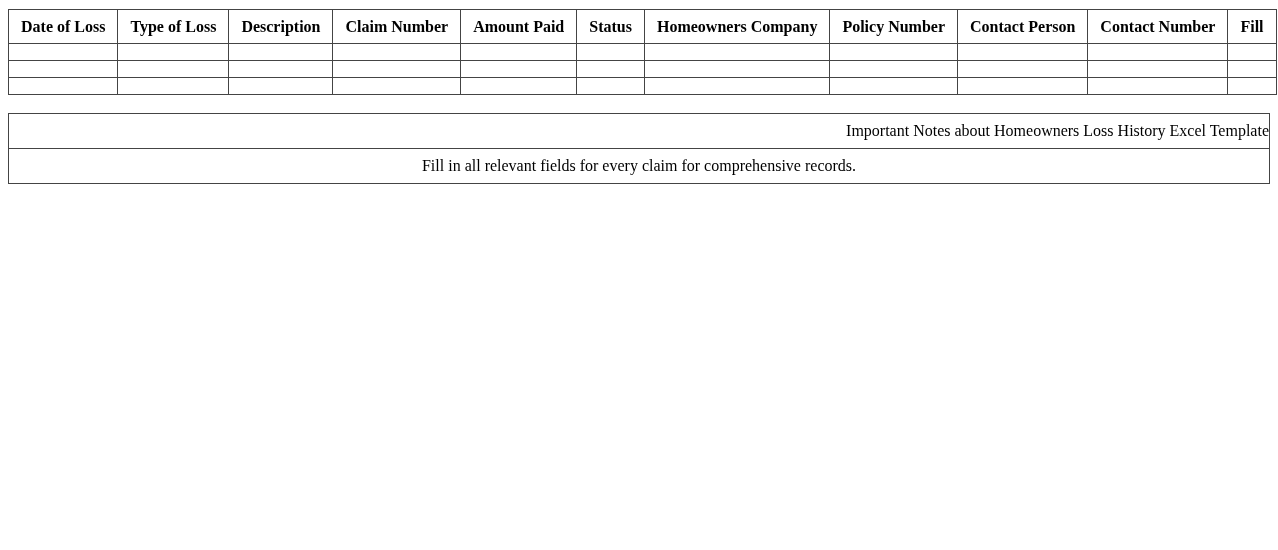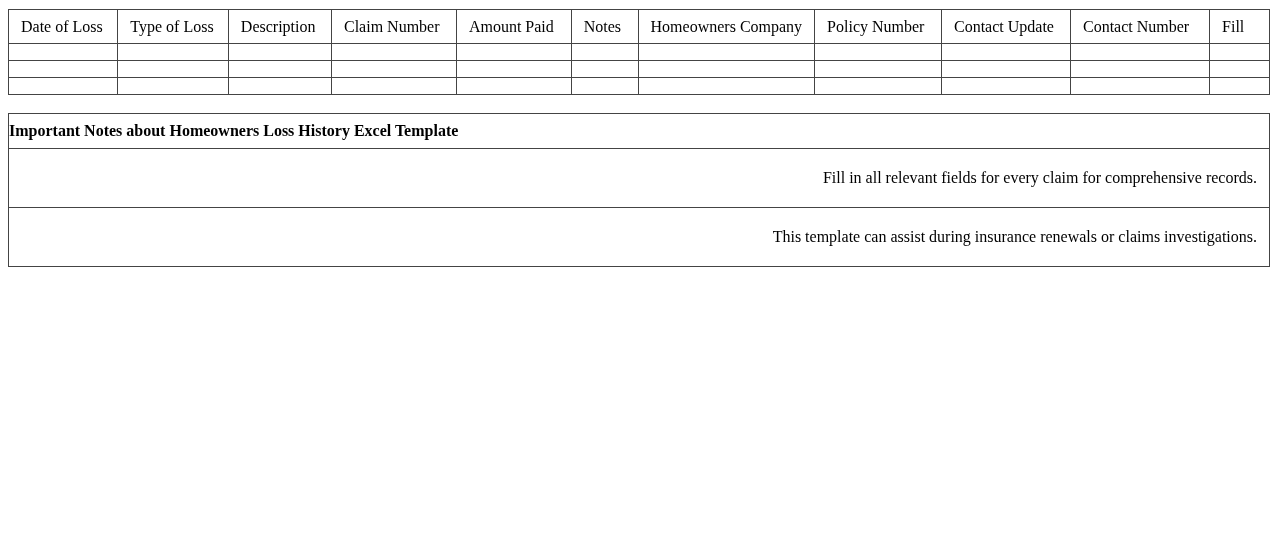--- a/index.html
+++ b/index.html
@@ -5,30 +5,30 @@
     html, body { margin: 0; padding: 0; background: #ffffff; }
     body {
       width: 1278px; height: 550px; position: relative; overflow: hidden;
       font-family: "Liberation Serif", "DejaVu Serif", serif;
       color: #000;
     }
     table { border-collapse: collapse; position: absolute; left: 8px; }
     td, th { border: 1px solid #444; padding: 0; }
     #loss-table { top: 9px; width: 1262px; }
     #loss-table th {
-      font-weight: normal; font-size: 16px; height: 33px;
+      font-weight: bold; font-size: 16px; height: 33px;
       text-align: left; padding: 0 12px; white-space: nowrap;
     }
     #loss-table td { height: 16px; }
     #notes-table { top: 113px; width: 1262px; }
     #notes-table th {
-      font-weight: bold; font-size: 16px; height: 34px; text-align: left;
+      font-weight: normal; font-size: 16px; height: 34px; text-align: right;
     }
     #notes-table td {
-      font-size: 16px; height: 34px; padding: 12px 12px; text-align: right;
+      font-size: 16px; height: 34px; padding: 0 12px; text-align: center;
     }
   </style>
 </head>
 <body>
 
 <table id="loss-table">
   <colgroup id="loss-cols">
       <col style="width: 110px;">
       <col style="width: 111px;">
       <col style="width: 104px;">
@@ -41,24 +41,24 @@
       <col style="width: 141px;">
       <col style="width: 63px;">
     </colgroup>
   <thead>
     <tr id="loss-header-row">
         <th>Date of Loss</th>
         <th>Type of Loss</th>
         <th>Description</th>
         <th>Claim Number</th>
         <th>Amount Paid</th>
-        <th>Notes</th>
+        <th>Status</th>
         <th>Homeowners Company</th>
         <th>Policy Number</th>
-        <th>Contact Update</th>
+        <th>Contact Person</th>
         <th>Contact Number</th>
         <th>Fill</th>
       </tr>
   </thead>
   <tbody id="loss-body">
       <tr>
         <td></td>
         <td></td>
         <td></td>
         <td></td>
@@ -102,17 +102,14 @@
 <table id="notes-table">
   <thead>
     <tr>
       <th>Important Notes about Homeowners Loss History Excel Template</th>
     </tr>
   </thead>
   <tbody id="notes-body">
       <tr>
         <td>Fill in all relevant fields for every claim for comprehensive records.</td>
       </tr>
-      <tr>
-        <td>This template can assist during insurance renewals or claims investigations.</td>
-      </tr>
     </tbody>
 </table>
 
 </body></html>

